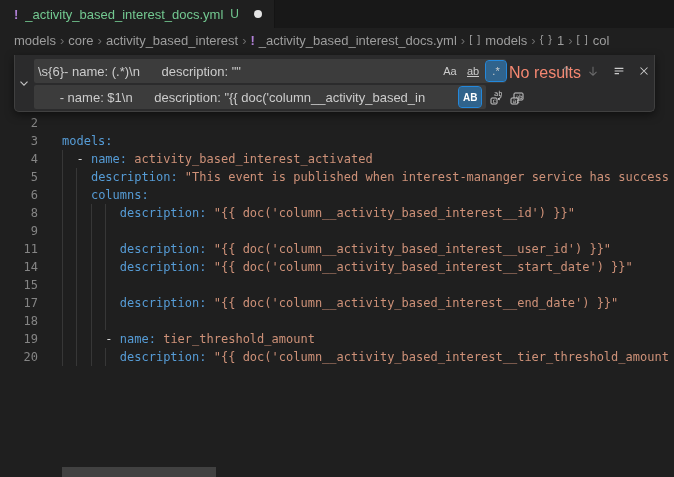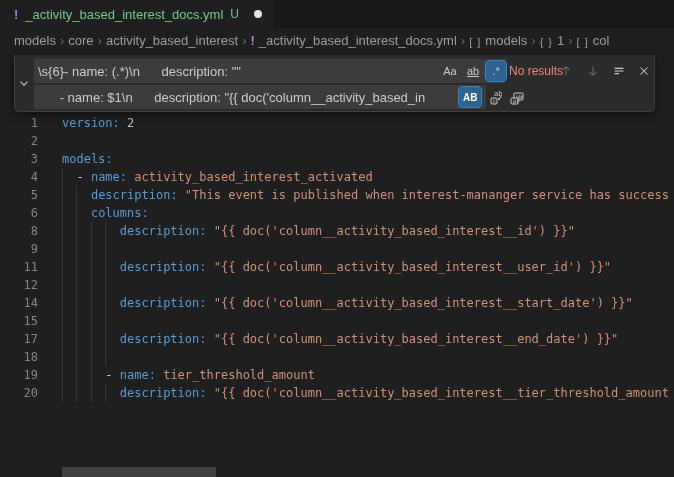--- a/index.html
+++ b/index.html
@@ -20,21 +20,21 @@
   .tab-file-icon { color:#b180d7; font-weight:bold; font-size:13px; }
   .tab-title { color:#73c991; font-size:13px; white-space:nowrap; }
   .tab-git-badge { color:#73c991; font-size:12px; }
   .tab-dot { width:8px; height:8px; border-radius:50%; background:#e4e4e4; margin-left:8px; }
   
   .breadcrumbs {
     position:absolute; top:28px; left:0; width:674px; height:24px; background:#1f1f1f;
     display:flex; align-items:center; padding-left:14px;
     font-size:13px; color:#9d9d9d; white-space:nowrap; overflow:hidden;
   }
-  .crumb { display:inline-flex; align-items:flex-end; gap:4px; cursor:pointer; }
+  .crumb { display:inline-flex; align-items:flex-start; gap:4px; cursor:pointer; }
   .crumb-sep { margin:0 4px; color:#6c6c6c; font-size:13px; }
   .crumb-icon { color:#b180d7; font-weight:bold; }
   .crumb-symbol { color:#9d9d9d; font-size:11px; letter-spacing:1px; }
   
   .editor { position:absolute; top:52px; left:0; width:674px; height:425px; background:#1f1f1f; }
   #code-lines { position:absolute; top:62px; left:0; width:674px; }
   .code-line {
     height:18px; line-height:18px; white-space:pre; position:relative;
     font-family:"DejaVu Sans Mono", monospace; font-size:12px; color:#d4d4d4;
   }
@@ -65,21 +65,21 @@
   }
   #find-input { left:19px; top:4px; width:472px; padding-right:74px; }
   #replace-input { left:19px; top:30px; width:452px; padding-right:32px; }
   .fw-find-opts { position:absolute; left:425px; top:6px; display:flex; gap:3px; }
   .opt {
     width:20px; height:20px; border-radius:3px; display:flex; align-items:center;
     justify-content:center; font-size:11px; color:#cccccc; cursor:pointer;
   }
   .opt.active { background:rgba(36,137,219,0.5); outline:1px solid #2488db; }
   .opt .ww { border-bottom:1px solid #cccccc; line-height:10px; }
-  .fw-results { position:absolute; left:494px; top:9px; font-size:12px; color:#f48771; }
+  .fw-results { position:absolute; left:494px; top:9px; font-size:16px; color:#f48771; }
   .icon-btn {
     position:absolute; width:20px; height:20px; border-radius:3px; display:flex;
     align-items:center; justify-content:center; color:#cccccc; cursor:pointer;
   }
   .icon-btn.disabled { opacity:0.4; }
   #btn-prev { left:541px; top:6px; } #btn-next { left:568px; top:6px; }
   #btn-selection { left:594px; top:6px; } #btn-close { left:619px; top:6px; }
   .preserve-case {
     position:absolute; left:444px; top:32px; height:20px; padding:0 4px; border-radius:3px;
     display:flex; align-items:center; font-size:10px; font-weight:bold; color:#ffffff;
@@ -129,30 +129,28 @@
     </span>
     <span class="crumb-sep">›</span>
     <span class="crumb">
       <span class="crumb-symbol">[ ]</span>
       <span>col</span>
     </span>
   </div>
 
 <div class="editor">
   <div id="code-lines">
-      <div class="code-line"><span class="ln-num">1</span><span class="ln-text"><span class="tok-key">version:</span><span class="tok-plain"> </span><span class="tok-num">2</span></span></div>
       <div class="code-line"><span class="ln-num">2</span><span class="ln-text"></span></div>
       <div class="code-line"><span class="ln-num">3</span><span class="ln-text"><span class="tok-key">models:</span></span></div>
       <div class="code-line"><div class="guide" style="left: 62px;"></div><span class="ln-num">4</span><span class="ln-text"><span class="tok-plain">  - </span><span class="tok-key">name:</span><span class="tok-plain"> </span><span class="tok-str">activity_based_interest_activated</span></span></div>
       <div class="code-line"><div class="guide" style="left: 62px;"></div><div class="guide" style="left: 76.4492px;"></div><span class="ln-num">5</span><span class="ln-text"><span class="tok-plain">    </span><span class="tok-key">description:</span><span class="tok-plain"> </span><span class="tok-str">"This event is published when interest-mananger service has success</span></span></div>
       <div class="code-line"><div class="guide" style="left: 62px;"></div><div class="guide" style="left: 76.4492px;"></div><span class="ln-num">6</span><span class="ln-text"><span class="tok-plain">    </span><span class="tok-key">columns:</span></span></div>
       <div class="code-line"><div class="guide" style="left: 62px;"></div><div class="guide" style="left: 76.4492px;"></div><div class="guide" style="left: 90.8984px;"></div><div class="guide" style="left: 105.348px;"></div><span class="ln-num">8</span><span class="ln-text"><span class="tok-plain">        </span><span class="tok-key">description:</span><span class="tok-plain"> </span><span class="tok-str">"{{ doc('column__activity_based_interest__id') }}"</span></span></div>
       <div class="code-line"><div class="guide" style="left: 62px;"></div><div class="guide" style="left: 76.4492px;"></div><div class="guide" style="left: 90.8984px;"></div><div class="guide" style="left: 105.348px;"></div><span class="ln-num">9</span><span class="ln-text"></span></div>
       <div class="code-line"><div class="guide" style="left: 62px;"></div><div class="guide" style="left: 76.4492px;"></div><div class="guide" style="left: 90.8984px;"></div><div class="guide" style="left: 105.348px;"></div><span class="ln-num">11</span><span class="ln-text"><span class="tok-plain">        </span><span class="tok-key">description:</span><span class="tok-plain"> </span><span class="tok-str">"{{ doc('column__activity_based_interest__user_id') }}"</span></span></div>
-      <div class="code-line"><div class="guide" style="left: 62px;"></div><div class="guide" style="left: 76.4492px;"></div><div class="guide" style="left: 90.8984px;"></div><div class="guide" style="left: 105.348px;"></div><span class="ln-num">12</span><span class="ln-text"></span></div>
       <div class="code-line"><div class="guide" style="left: 62px;"></div><div class="guide" style="left: 76.4492px;"></div><div class="guide" style="left: 90.8984px;"></div><div class="guide" style="left: 105.348px;"></div><span class="ln-num">14</span><span class="ln-text"><span class="tok-plain">        </span><span class="tok-key">description:</span><span class="tok-plain"> </span><span class="tok-str">"{{ doc('column__activity_based_interest__start_date') }}"</span></span></div>
       <div class="code-line"><div class="guide" style="left: 62px;"></div><div class="guide" style="left: 76.4492px;"></div><div class="guide" style="left: 90.8984px;"></div><div class="guide" style="left: 105.348px;"></div><span class="ln-num">15</span><span class="ln-text"></span></div>
       <div class="code-line"><div class="guide" style="left: 62px;"></div><div class="guide" style="left: 76.4492px;"></div><div class="guide" style="left: 90.8984px;"></div><div class="guide" style="left: 105.348px;"></div><span class="ln-num">17</span><span class="ln-text"><span class="tok-plain">        </span><span class="tok-key">description:</span><span class="tok-plain"> </span><span class="tok-str">"{{ doc('column__activity_based_interest__end_date') }}"</span></span></div>
       <div class="code-line"><div class="guide" style="left: 62px;"></div><div class="guide" style="left: 76.4492px;"></div><div class="guide" style="left: 90.8984px;"></div><div class="guide" style="left: 105.348px;"></div><span class="ln-num">18</span><span class="ln-text"></span></div>
       <div class="code-line"><div class="guide" style="left: 62px;"></div><div class="guide" style="left: 76.4492px;"></div><div class="guide" style="left: 90.8984px;"></div><span class="ln-num">19</span><span class="ln-text"><span class="tok-plain">      - </span><span class="tok-key">name:</span><span class="tok-plain"> </span><span class="tok-str">tier_threshold_amount</span></span></div>
       <div class="code-line"><div class="guide" style="left: 62px;"></div><div class="guide" style="left: 76.4492px;"></div><div class="guide" style="left: 90.8984px;"></div><div class="guide" style="left: 105.348px;"></div><span class="ln-num">20</span><span class="ln-text"><span class="tok-plain">        </span><span class="tok-key">description:</span><span class="tok-plain"> </span><span class="tok-str">"{{ doc('column__activity_based_interest__tier_threshold_amount</span></span></div>
     </div>
   <div class="hscrollbar"></div>
 </div>
 

